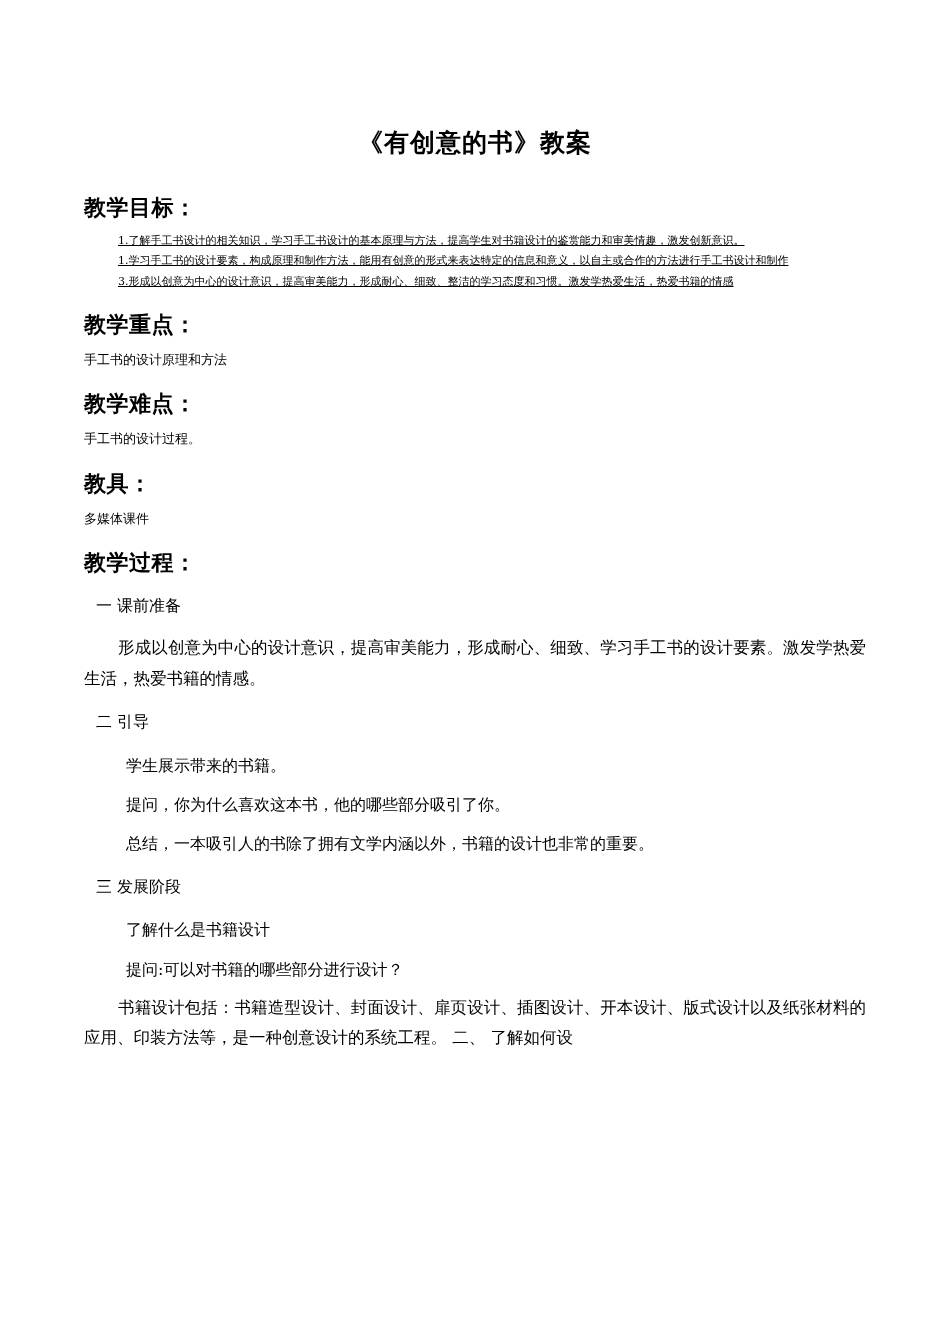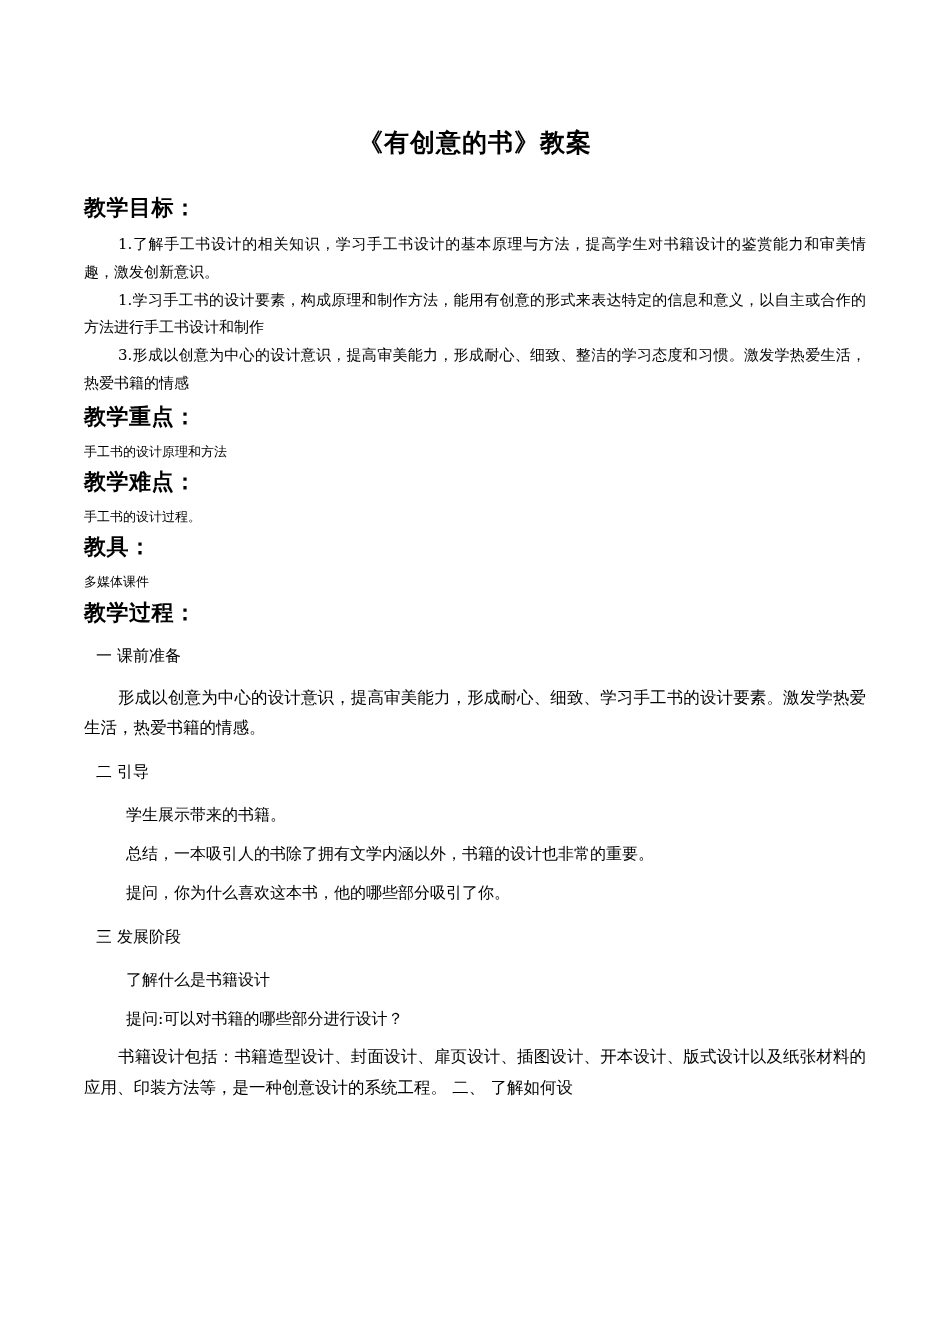--- a/index.html
+++ b/index.html
@@ -25,29 +25,30 @@
     text-align: center;
     font-size: 25px;
     font-weight: bold;
     letter-spacing: 1px;
     margin: 30px 0 34px 0;
     font-family: "DejaVu Serif", "Liberation Serif", serif;
   }
   .h-section {
     font-size: 22px;
     font-weight: bold;
-    margin: 4px 0 8px 0;
+    margin: 18px 0 8px 0;
     letter-spacing: 0.5px;
   }
   p.body {
-    font-size: 15px;
+    font-size: 11px;
     line-height: 1.85;
     margin: 0;
     text-align: justify;
     text-justify: inter-ideograph;
+    text-decoration: underline;
   }
   p.indent2 {
     text-indent: 34px;
   }
   p.small {
     font-size: 13px;
     line-height: 1.8;
     margin: 0;
   }
   .list-line {
@@ -91,21 +92,21 @@
   <div class="h-section">教具：</div>
   <p class="small">多媒体课件</p>
 
   <div class="h-section">教学过程：</div>
 
   <p class="list-line">一  课前准备</p>
   <p class="numbered">形成以创意为中心的设计意识，提高审美能力，形成耐心、细致、学习手工书的设计要素。激发学热爱生活，热爱书籍的情感。</p>
 
   <p class="list-line">二  引导</p>
   <p class="sub-line">学生展示带来的书籍。</p>
+  <p class="sub-line">提问，你为什么喜欢这本书，他的哪些部分吸引了你。</p>
   <p class="sub-line">总结，一本吸引人的书除了拥有文学内涵以外，书籍的设计也非常的重要。</p>
-  <p class="sub-line">提问，你为什么喜欢这本书，他的哪些部分吸引了你。</p>
 
   <p class="list-line">三  发展阶段</p>
   <p class="sub-line">了解什么是书籍设计</p>
   <p class="sub-line">提问:可以对书籍的哪些部分进行设计？</p>
   <p class="numbered">书籍设计包括：书籍造型设计、封面设计、扉页设计、插图设计、开本设计、版式设计以及纸张材料的应用、印装方法等，是一种创意设计的系统工程。  二、    了解如何设</p>
 
 </div>
 
 </body></html>

